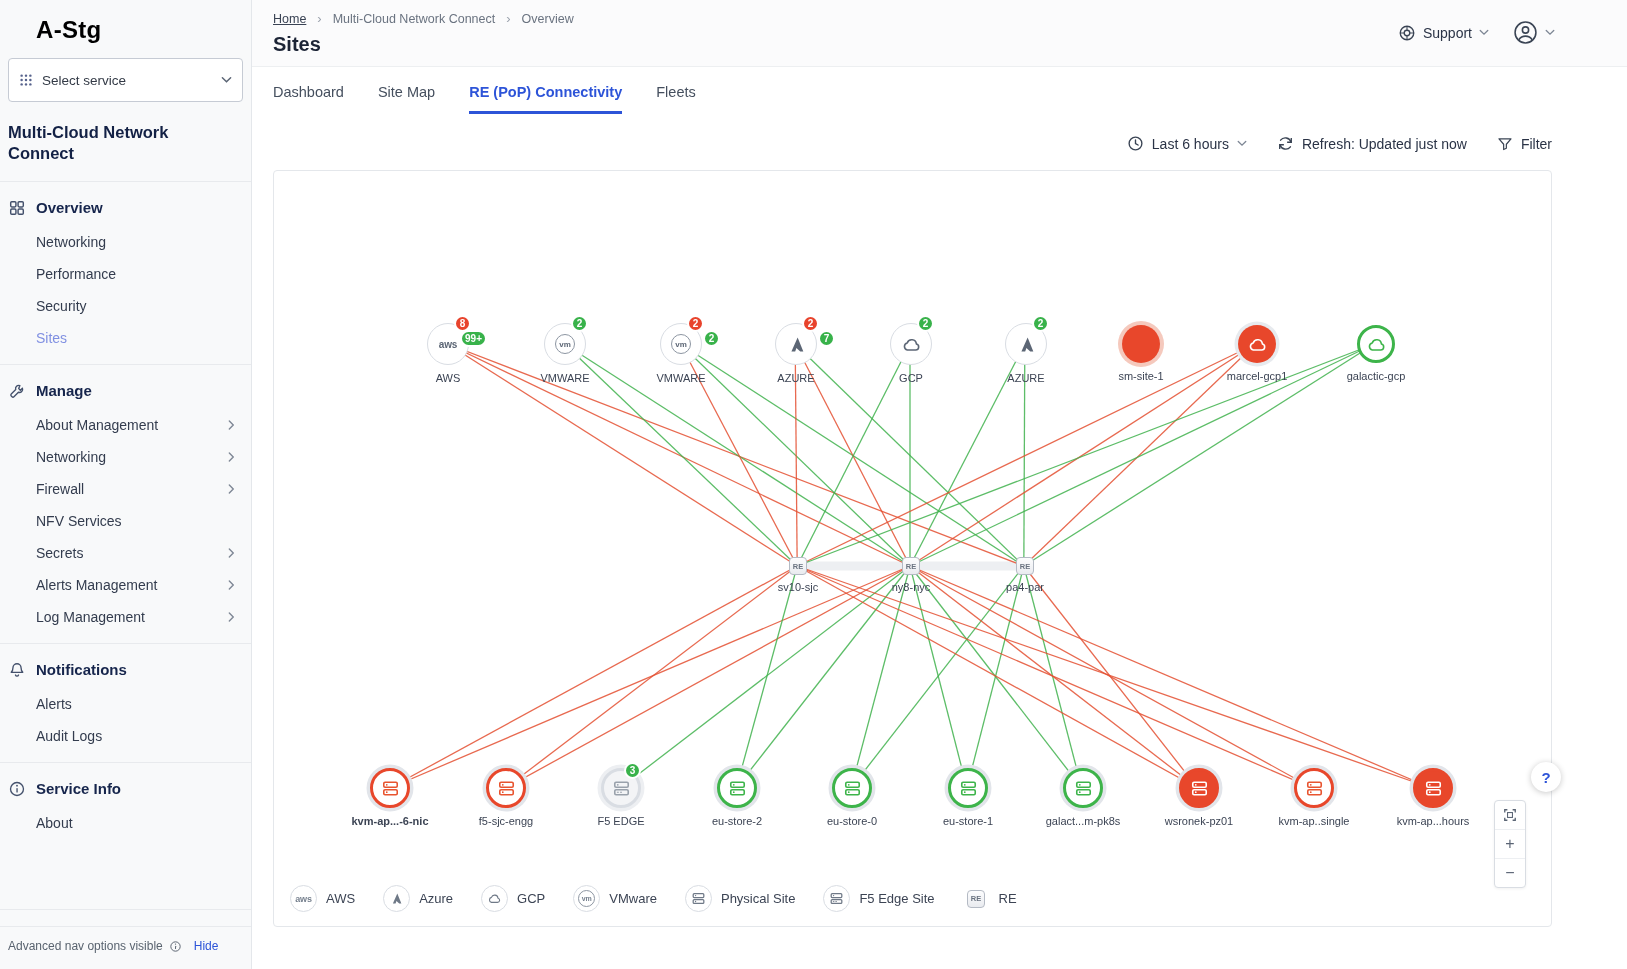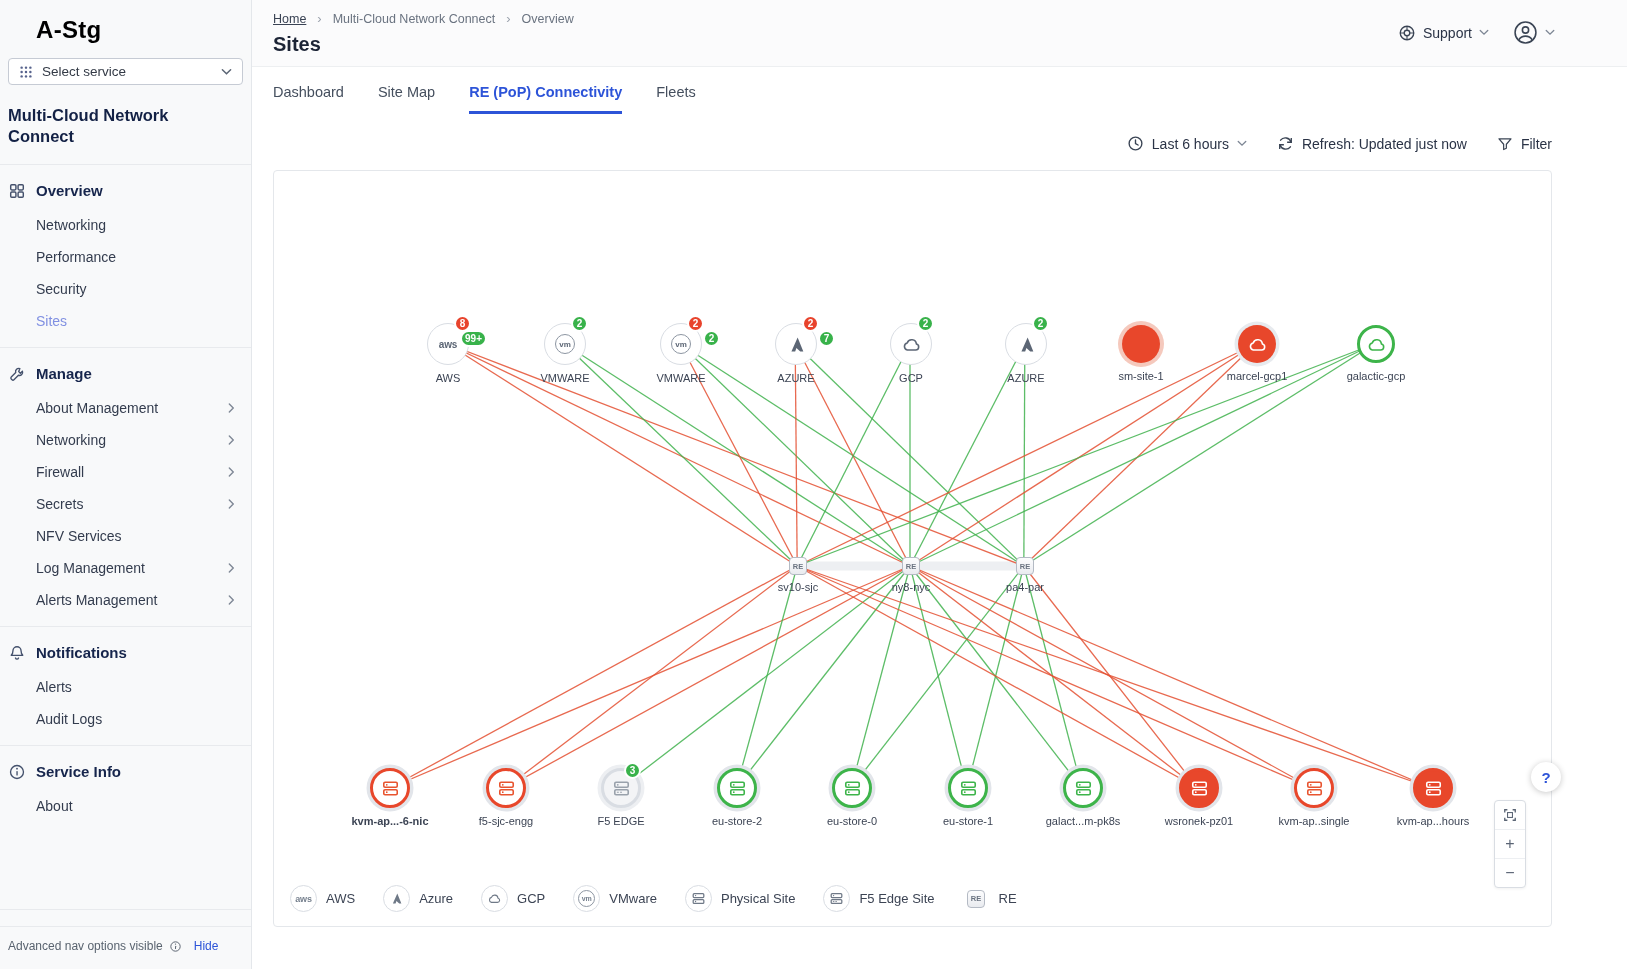--- a/index.html
+++ b/index.html
@@ -4,21 +4,21 @@
 <style>
   html,body{margin:0;padding:0;overflow:hidden;}
   body{width:1627px;height:969px;position:relative;background:#fff;
        font-family:"Liberation Sans",sans-serif;color:#1F2633;-webkit-font-smoothing:antialiased;}
   .app{display:flex;width:100%;height:100%;}
 
   
   .sidebar{width:252px;min-width:252px;background:#F8F9FA;border-right:1px solid #E4E7EB;
            display:flex;flex-direction:column;box-sizing:border-box;}
   .logo{padding:16px 0 8px 36px;font-size:24px;font-weight:700;color:#000000;letter-spacing:.3px;}
-  .service-select{margin:6px 8px 14px;height:27px;background:#fff;border:1px solid #C6CBD4;border-radius:4px;
+  .service-select{margin:6px 8px 14px;height:44px;background:#fff;border:1px solid #C6CBD4;border-radius:4px;
                   display:flex;align-items:center;gap:9px;padding:0 10px;font-size:13.5px;color:#333A46;cursor:pointer;box-sizing:border-box;}
   .service-select .sel-chev{margin-left:auto;color:#5A6474;display:flex;}
   .grid-ico{color:#56628C;display:flex;}
   .product-title{padding:6px 40px 16px 8px;font-size:16.5px;font-weight:700;color:#132145;line-height:1.3;}
   .nav{flex:1;overflow:hidden;}
   .nav-section{border-top:1px solid #E8EAED;padding:8px 0 10px;}
   .nav-section-header{display:flex;align-items:center;gap:10px;padding:9px 8px;font-size:15px;font-weight:700;color:#16254C;cursor:pointer;}
   .nav-ico{width:18px;height:18px;color:#44516C;display:inline-flex;align-items:center;justify-content:center;}
   .nav-ico svg{width:18px;height:18px;}
   .nav-item{position:relative;padding:8px 16px 8px 36px;font-size:14px;color:#333C4E;cursor:pointer;}
@@ -186,32 +186,32 @@
           <div class="nav-item"><span>Networking</span><span class="item-chev">
               <svg viewBox="0 0 8 12" width="7" height="11">
                 <path d="M1.5 1.5 6 6l-4.5 4.5" fill="none" stroke="currentColor" stroke-width="1.6" stroke-linecap="round"></path>
               </svg>
             </span></div>
           <div class="nav-item"><span>Firewall</span><span class="item-chev">
               <svg viewBox="0 0 8 12" width="7" height="11">
                 <path d="M1.5 1.5 6 6l-4.5 4.5" fill="none" stroke="currentColor" stroke-width="1.6" stroke-linecap="round"></path>
               </svg>
             </span></div>
+          <div class="nav-item"><span>NFV Services</span></div>
           <div class="nav-item"><span>Secrets</span><span class="item-chev">
               <svg viewBox="0 0 8 12" width="7" height="11">
                 <path d="M1.5 1.5 6 6l-4.5 4.5" fill="none" stroke="currentColor" stroke-width="1.6" stroke-linecap="round"></path>
               </svg>
             </span></div>
-          <div class="nav-item"><span>NFV Services</span></div>
-          <div class="nav-item"><span>Log Management</span><span class="item-chev">
+          <div class="nav-item"><span>Alerts Management</span><span class="item-chev">
               <svg viewBox="0 0 8 12" width="7" height="11">
                 <path d="M1.5 1.5 6 6l-4.5 4.5" fill="none" stroke="currentColor" stroke-width="1.6" stroke-linecap="round"></path>
               </svg>
             </span></div>
-          <div class="nav-item"><span>Alerts Management</span><span class="item-chev">
+          <div class="nav-item"><span>Log Management</span><span class="item-chev">
               <svg viewBox="0 0 8 12" width="7" height="11">
                 <path d="M1.5 1.5 6 6l-4.5 4.5" fill="none" stroke="currentColor" stroke-width="1.6" stroke-linecap="round"></path>
               </svg>
             </span></div>
         </div>
         <div class="nav-section">
           <div class="nav-section-header">
             <span class="nav-ico">
               <svg viewBox="0 0 20 20">
                 <path d="M10 3a4.5 4.5 0 0 0-4.5 4.5c0 3.2-1.2 4.4-1.9 5.1h12.8c-.7-.7-1.9-1.9-1.9-5.1A4.5 4.5 0 0 0 10 3Z" fill="none" stroke="currentColor" stroke-width="1.5" stroke-linejoin="round"></path>

